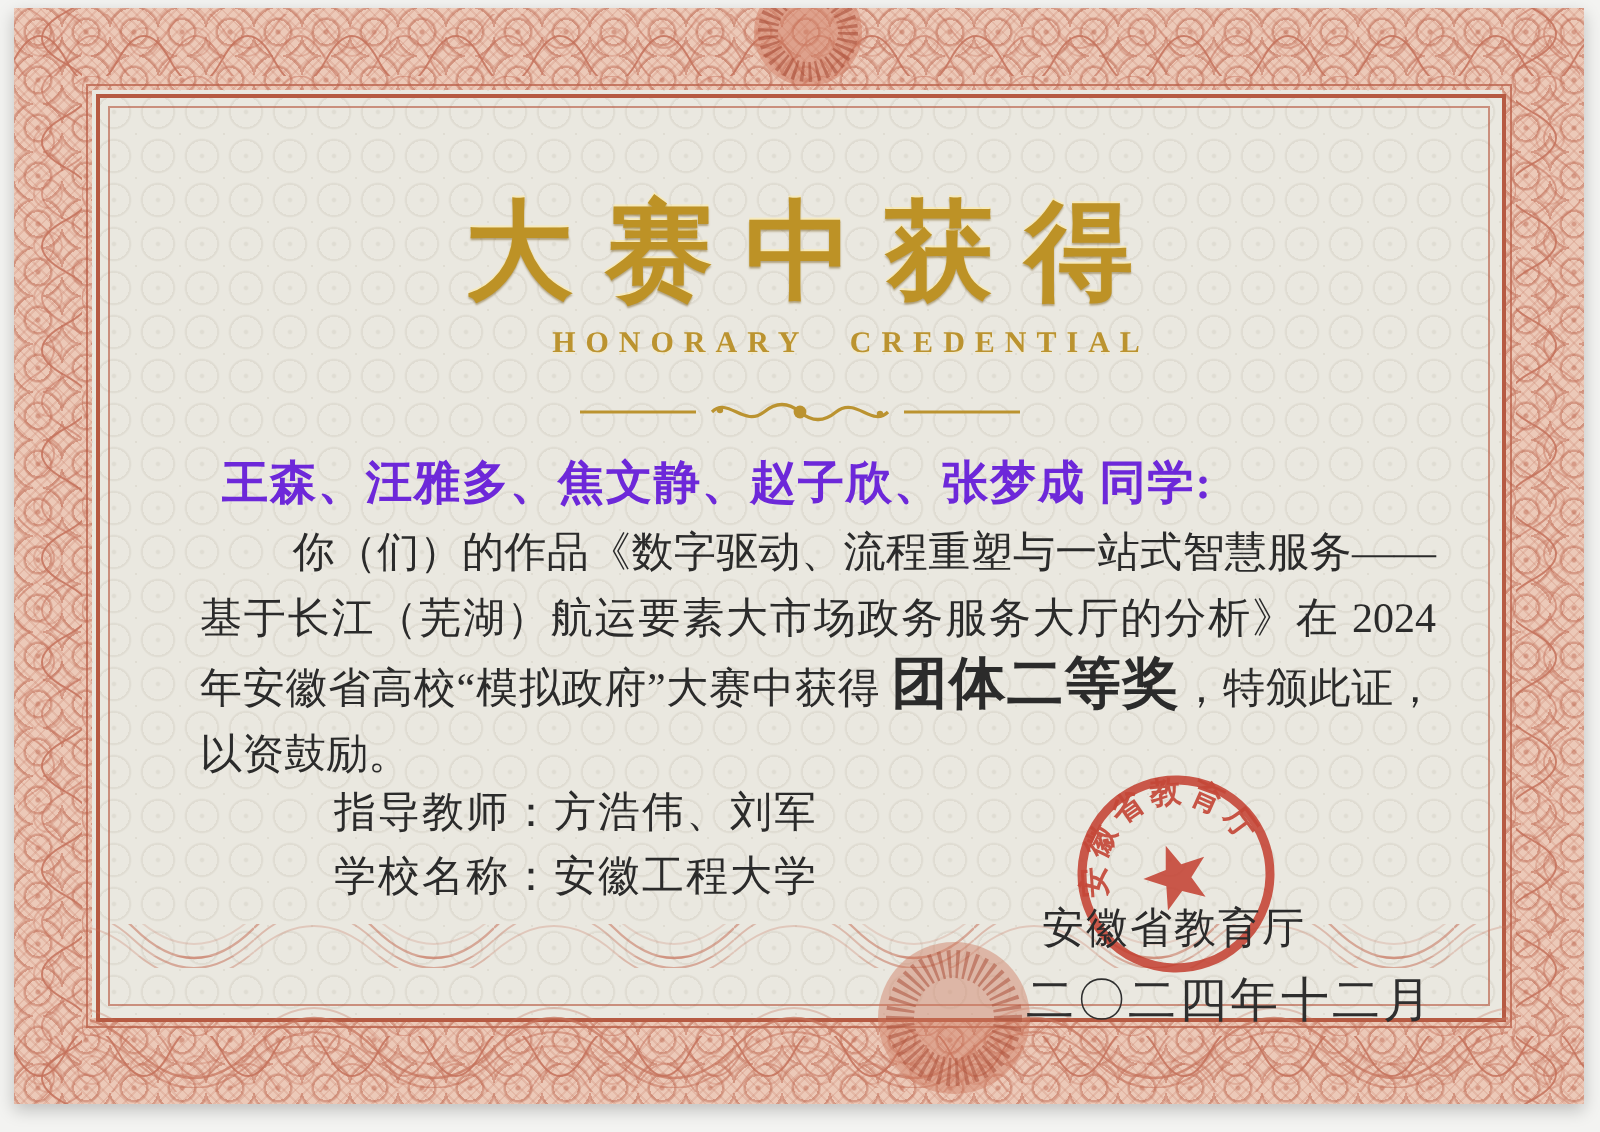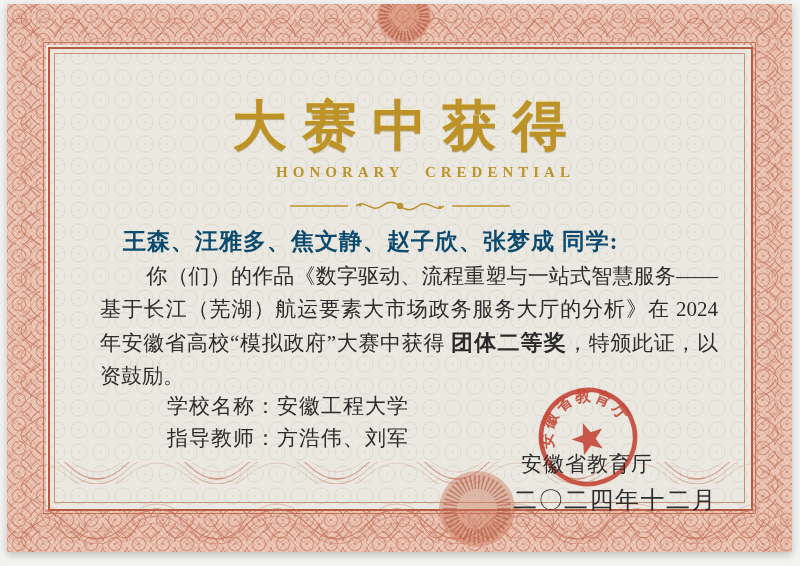--- a/index.html
+++ b/index.html
@@ -41,29 +41,29 @@
     color:#bd9226;
     text-shadow:0 1px 1px rgba(110,80,10,.45), 0 -1px 0 rgba(255,235,160,.55);
   }
   .subtitle{
     position:absolute;left:12px;top:160px;width:100%;text-align:center;
     font-size:15px;font-weight:bold;letter-spacing:5px;word-spacing:12px;
     color:#bb9330;text-shadow:0 1px 0 rgba(255,235,170,.4);padding-left:14px;
   }
   .flourish{position:absolute;left:0;top:192px;width:100%;text-align:center;}
   .names{
-    position:absolute;left:116px;top:222px;width:640px;
-    font-size:23px;font-weight:bold;color:#0c4a6e;letter-spacing:1px;
+    position:absolute;left:104px;top:222px;width:640px;
+    font-size:23px;font-weight:bold;color:#6d28d9;letter-spacing:1px;
   }
   .body-text{
     position:absolute;left:93px;top:256px;width:618px;
     font-size:21px;line-height:33px;color:#2b2b2b;
     text-indent:2.2em;text-align:justify;margin:0;
   }
-  .award{font-weight:bold;font-size:22px;letter-spacing:.5px;}
+  .award{font-weight:bold;font-size:28px;letter-spacing:.5px;}
   .school-block{
     position:absolute;left:160px;top:386px;
     font-size:21px;line-height:32px;color:#2b2b2b;letter-spacing:1px;
   }
   .issuer{
     position:absolute;left:514px;top:446px;
     font-size:21px;color:#2b2b2b;letter-spacing:1px;z-index:6;
   }
   .date{
     position:absolute;left:506px;top:480px;
@@ -141,24 +141,24 @@
 
   <div class="names">
     <span>王森、汪雅多、焦文静、赵子欣、张梦成</span>
     <span>同学:</span>
   </div>
 
   <p class="body-text"><span>你（们）的作品《数字驱动、流程重塑与一站式智慧服务——基于长江（芜湖）航运要素大市场政务服务大厅的分析》在 2024 年安徽省高校“模拟政府”大赛中获得  </span><span class="award">团体二等奖</span><span>，特颁此证，以资鼓励。</span></p>
 
   <div class="school-block">
     <div>
-      <span>学校名称：</span><span>安徽工程大学</span>
+      <span>指导教师：</span><span>方浩伟、刘军</span>
     </div>
     <div>
-      <span>指导教师：</span><span>方浩伟、刘军</span>
+      <span>学校名称：</span><span>安徽工程大学</span>
     </div>
   </div>
 
   <div class="issuer">安徽省教育厅</div>
   <div class="date">二〇二四年十二月</div>
 
   <svg class="seal" viewBox="-65 -65 130 130">
     <g transform="rotate(-20)" stroke="none">
       <circle cx="0" cy="0" r="47" fill="none" stroke="#c23a2a" stroke-width="4.5" opacity=".9"></circle>
       <path d="M0,-17 L4.12,-5.66 L16.17,-5.25 L6.66,2.16 L10,13.75 L0,7 L-10,13.75 L-6.66,2.16 L-16.17,-5.25 L-4.12,-5.66 Z" fill="#c23a2a" opacity=".9" transform="translate(0,2)"></path>

